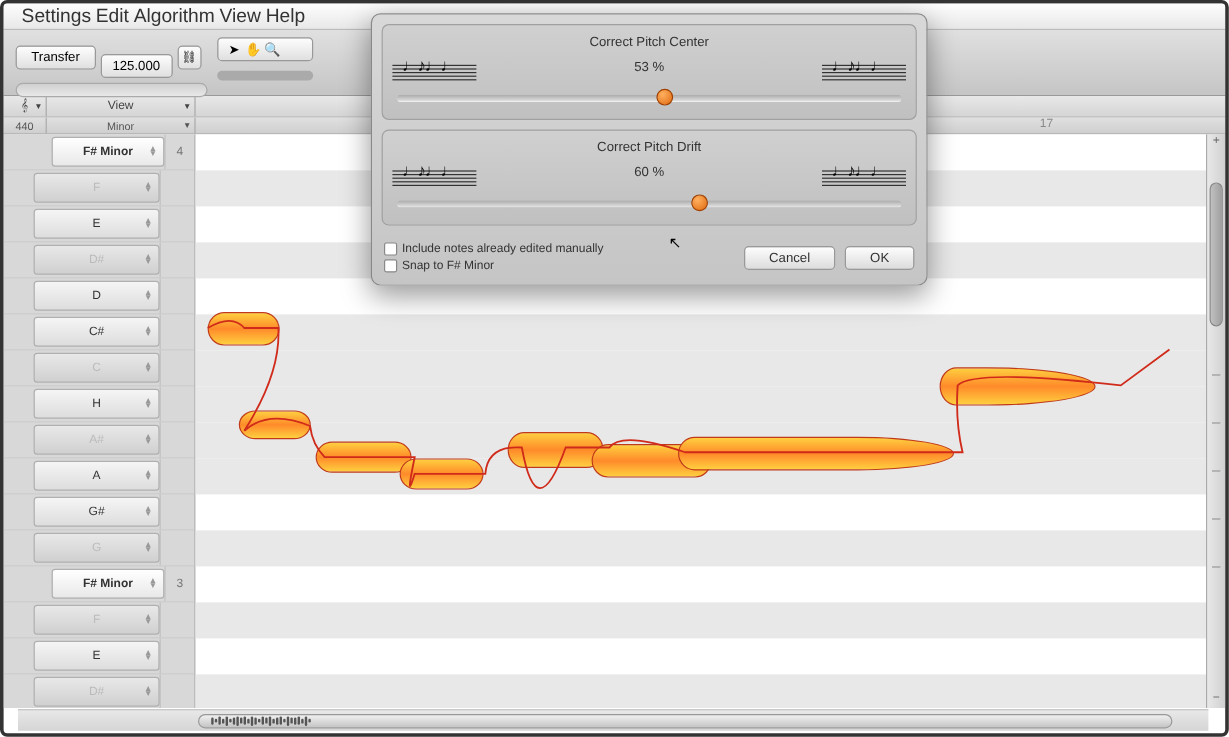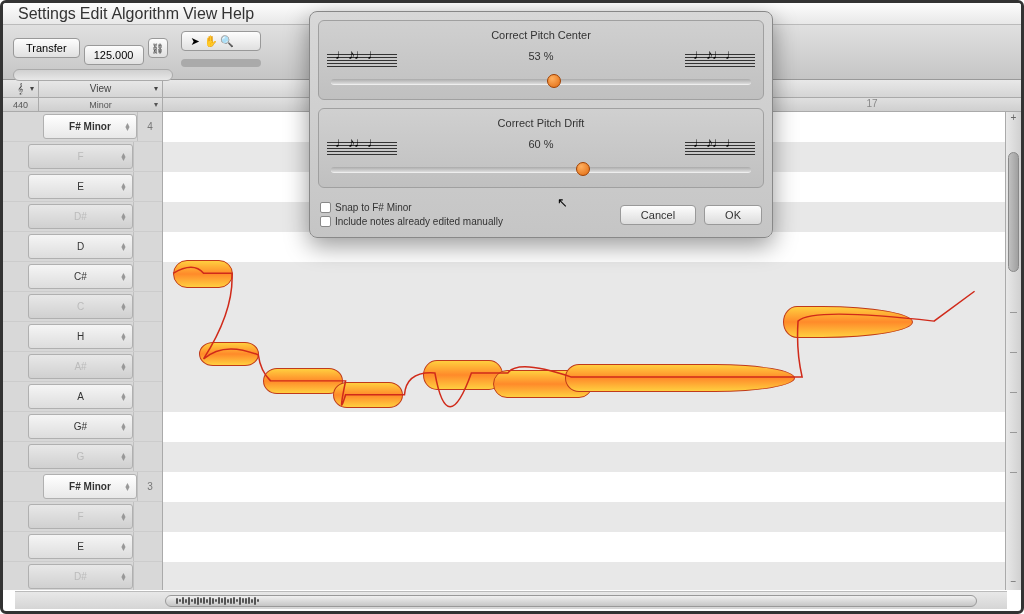--- a/index.html
+++ b/index.html
@@ -334,24 +334,24 @@
     </div>
     <div class="slider-track">
       <div class="slider-thumb" style="left:60%"></div>
     </div>
   </div>
 
   <div class="dialog-footer">
     <div class="dialog-checks">
       <div class="check-row">
         <div class="check-box"></div>
-        <span>Snap to F# Minor</span>
+        <span>Include notes already edited manually</span>
       </div>
       <div class="check-row">
         <div class="check-box"></div>
-        <span>Include notes already edited manually</span>
+        <span>Snap to F# Minor</span>
       </div>
     </div>
     <div class="dialog-btn">Cancel</div>
     <div class="dialog-btn">OK</div>
   </div>
 </div>
 <div class="cursor-arrow" style="left:554px; top:192px;">↖</div>
 
 </body></html>

